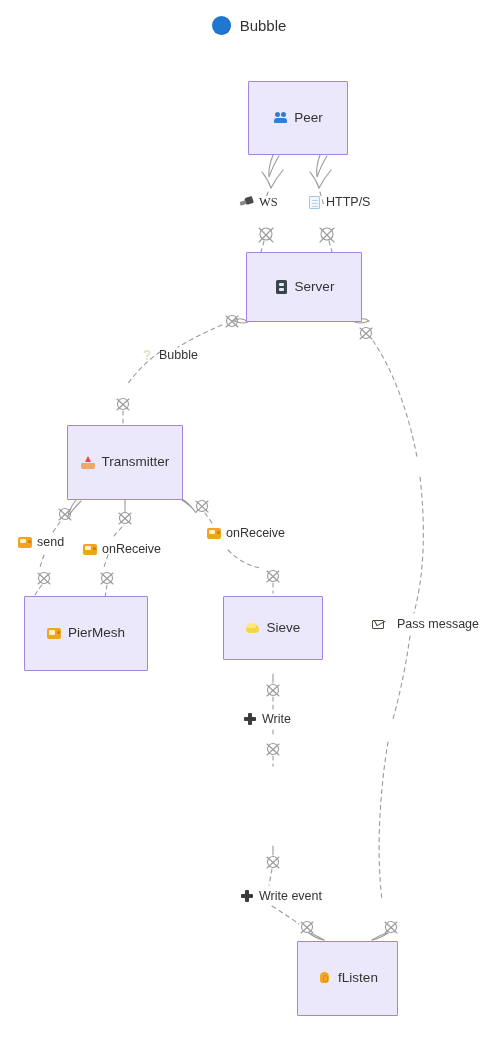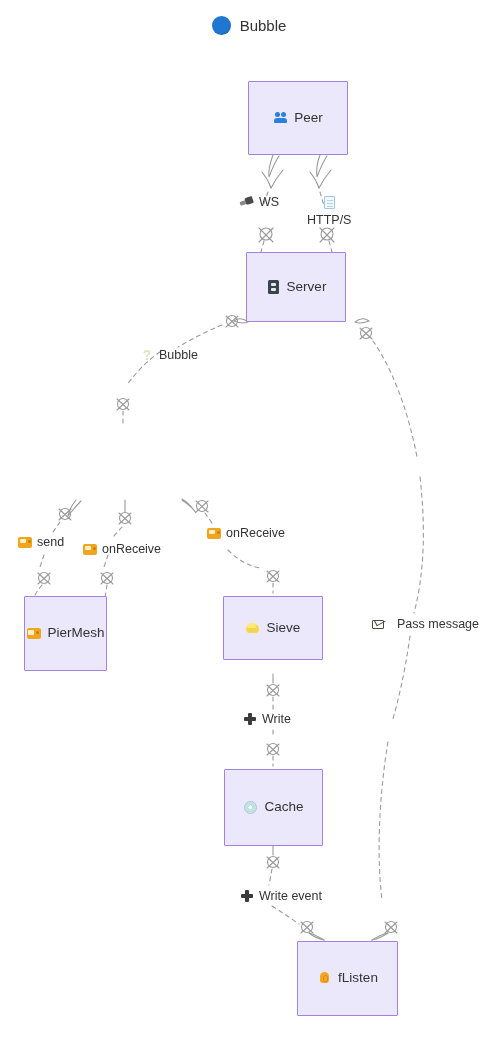--- a/index.html
+++ b/index.html
@@ -386,74 +386,74 @@
 
   <div class="node" style="left:248px; top:81px; width:100px; height:74px;">
     <span class="node-inner">
       <span class="node-icon">
           <span class="ic-people"></span>
         </span>
       <span class="node-label">Peer</span>
     </span>
   </div>
 
-  <div class="node" style="left:246px; top:252px; width:100px; height:70px;">
+  <div class="node" style="left:246px; top:252px; width:116px; height:70px;">
     <span class="node-inner">
       <span class="node-icon">
           <span class="ic-server"></span>
         </span>
       <span class="node-label">Server</span>
     </span>
   </div>
 
-
-  <div class="node" style="left:24px; top:596px; width:83px; height:75px;">
+  <div class="node" style="left:67px; top:425px; width:116px; height:75px;">
+    <span class="node-inner">
+      <span class="node-icon">
+          <span class="ic-outbox"></span>
+        </span>
+      <span class="node-label">Transmitter</span>
+    </span>
+  </div>
+
+  <div class="node" style="left:24px; top:596px; width:124px; height:75px;">
     <span class="node-inner">
       <span class="node-icon">
           <span class="ic-radio"></span>
         </span>
       <span class="node-label">PierMesh</span>
     </span>
   </div>
 
   <div class="node" style="left:223px; top:596px; width:100px; height:64px;">
     <span class="node-inner">
       <span class="node-icon">
           <span class="ic-dumpling"></span>
         </span>
       <span class="node-label">Sieve</span>
     </span>
   </div>
 
-  <div class="node" style="left:224px; top:769px; width:99px; height:77px;">
-    <span class="node-inner">
-      <span class="node-icon">
-          <span class="ic-disc"></span>
-        </span>
-      <span class="node-label">Cache</span>
-    </span>
-  </div>
 
   <div class="node" style="left:297px; top:941px; width:101px; height:75px;">
     <span class="node-inner">
       <span class="node-icon">
           <span class="ic-ear"></span>
         </span>
       <span class="node-label">fListen</span>
     </span>
   </div>
 
-  <div class="edge-label" style="left:240px; top:195px;">
+  <div class="edge-label" style="left:240px; top:195px;font-family:Liberation Serif, serif;">
     <span class="edge-icon">
         <span class="ic-plug"></span>
       </span>
     <span>WS</span>
   </div>
 
-  <div class="edge-label" style="left:307px; top:195px;flex-direction:column;">
+  <div class="edge-label" style="left:307px; top:195px;">
     <span class="edge-icon">
         <span class="ic-page"></span>
       </span>
     <span>HTTP/S</span>
   </div>
 
   <div class="edge-label" style="left:140px; top:348px;">
     <span class="edge-icon">
         <span class="ic-question">?</span>
       </span>

